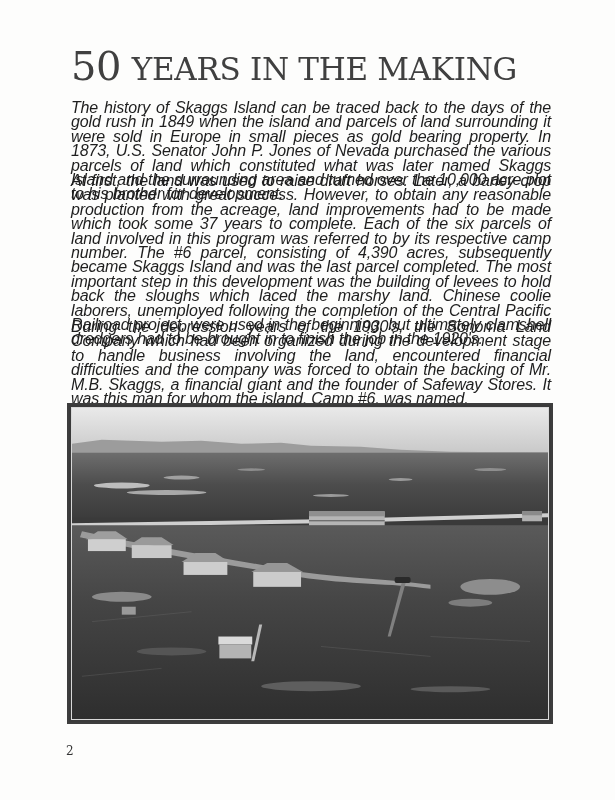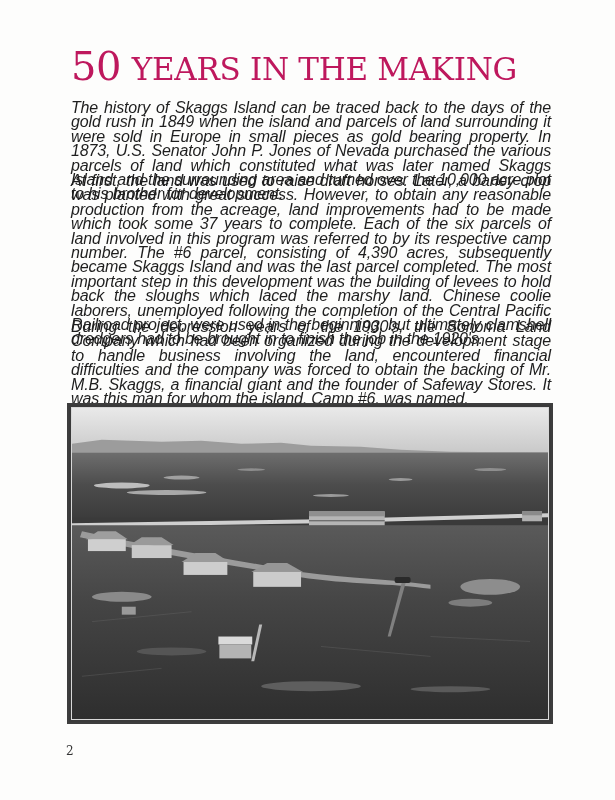--- a/index.html
+++ b/index.html
@@ -18,21 +18,21 @@
     .page-title {
       position: absolute;
       left: 71px;
       top: 46px;
       margin: 0;
       font-family: "DejaVu Serif", "Liberation Serif", serif;
       font-weight: normal;
       font-size: 36px;
       line-height: 40px;
       letter-spacing: -0.5px;
-      color: #be185d;
+      color: #404040;
       white-space: nowrap;
     }
     .title-num {
       font-size: 40px;
     }
     .title-rest {
       font-size: 31px;
       letter-spacing: -0.3px;
     }
     .body-text {

